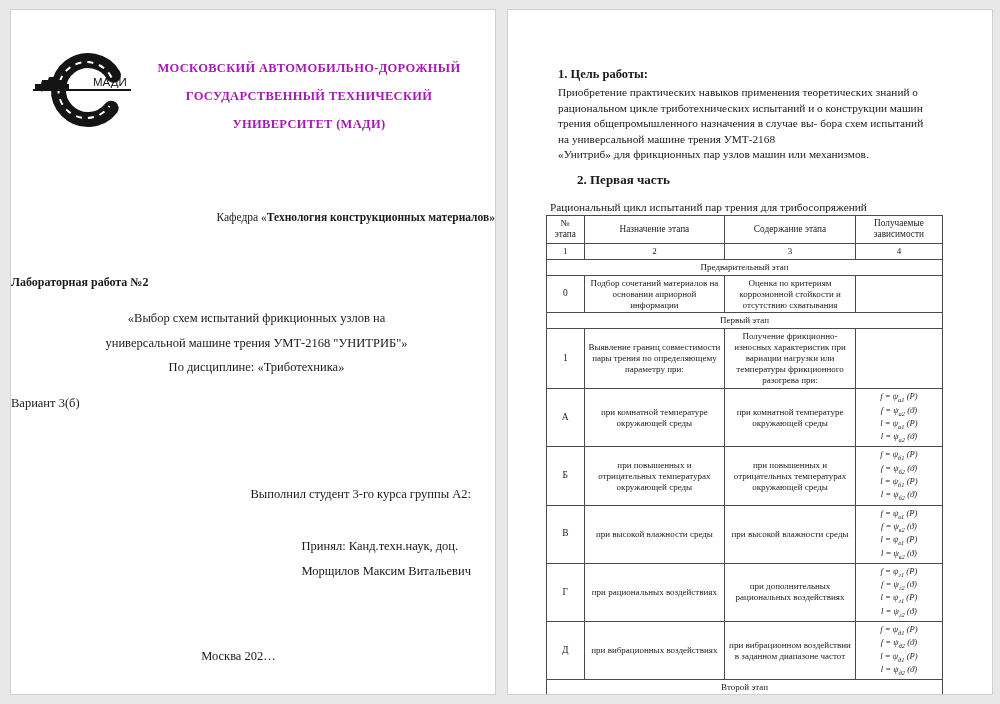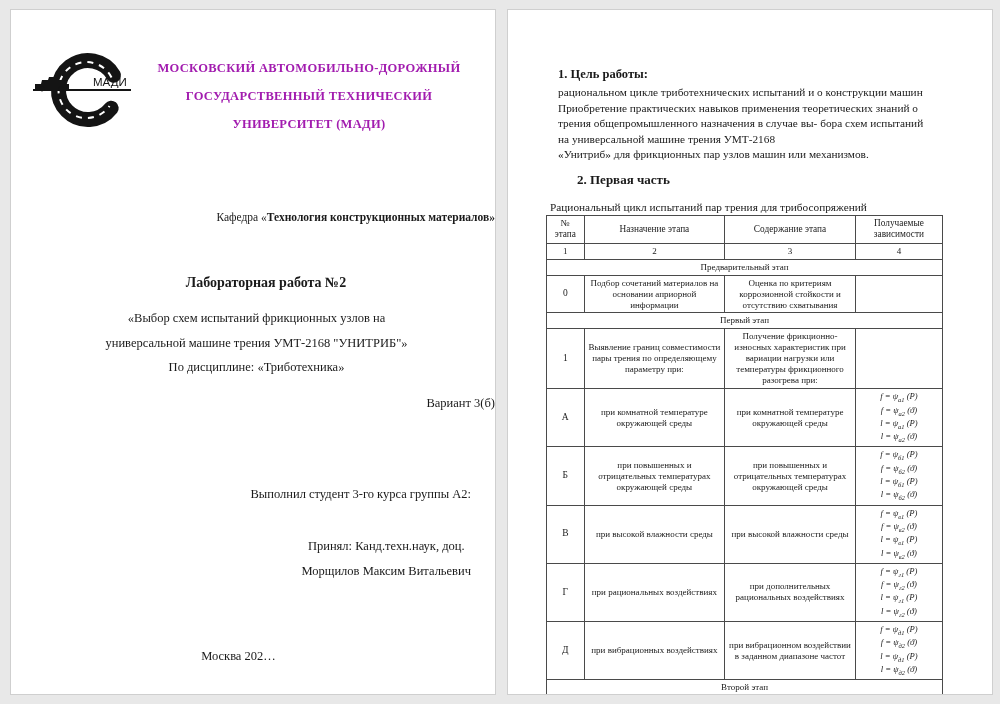--- a/index.html
+++ b/index.html
@@ -25,25 +25,25 @@
 
   
   .logo { position:absolute; left:20px; top:30px; width:150px; height:105px; }
   .univ {
     position:absolute; left:126px; top:44px; width:344px;
     text-align:center; font-weight:bold; font-size:12.5px;
     line-height:28px; color:#a21caf; letter-spacing:.3px;
   }
   .dept { position:absolute; left:0; top:201px; width:100%; text-align:right; font-size:11.5px; }
   .dept .b { font-weight:bold; }
-  .work-title { position:absolute; left:13px; top:265px; width:100%; text-align:center; font-size:14px; font-weight:bold; }
+  .work-title { position:absolute; left:0; top:265px; width:100%; font-size:12px; font-weight:bold; }
   .subtitle { position:absolute; left:0; top:296px; width:100%; text-align:center; font-size:12.5px; line-height:24.5px;padding-left:7px; }
-  .variant { position:absolute; left:0; top:386px; width:100%; text-align:right; font-size:12.5px; }
+  .variant { position:absolute; left:0; top:386px; width:100%; text-align:left; font-size:12.5px; }
   .student { position:absolute; right:24px; top:477px; text-align:right; font-size:12.5px; }
-  .accepted { position:absolute; right:24px; top:524px; text-align:center; font-size:12.5px; line-height:25px; }
+  .accepted { position:absolute; right:24px; top:524px; text-align:left; font-size:12.5px; line-height:25px; }
   .city { position:absolute; left:0; top:639px; width:94%; text-align:center; font-size:12.5px; }
 
   
   .page-right .inner { padding:57px 45px 0 38px; }
   .sec1-title { font-size:12.5px; font-weight:bold; padding-left:12px; }
   .sec1-body  { font-size:11.3px; line-height:15.6px; padding-left:12px; margin-top:3px; }
   .sec2-title { font-size:13px; font-weight:bold; margin-top:9px; padding-left:31px; }
   .table-caption { font-size:11.3px; margin-top:13px; padding-left:4px; }
 
   table.stages {
@@ -122,22 +122,22 @@
 
     <div class="city">Москва 202…</div>
   </div>
 
   <div class="page page-right">
     <div class="inner">
 
       <div class="sec1-title">1.  Цель работы:</div>
 
       <div class="sec1-body">
+          <div>Приобретение практических навыков применения теоретических знаний о</div>
           <div>рациональном цикле триботехнических испытаний и о конструкции машин</div>
-          <div>Приобретение практических навыков применения теоретических знаний о</div>
           <div>трения общепромышленного назначения в случае вы- бора схем испытаний</div>
           <div>на универсальной машине трения УМТ-2168</div>
           <div>«Унитриб» для фрикционных пар узлов машин или механизмов.</div>
         </div>
 
       <div class="sec2-title">2.  Первая часть</div>
 
       <div class="table-caption">Рациональный цикл испытаний пар трения для трибосопряжений</div>
 
       <table class="stages">

